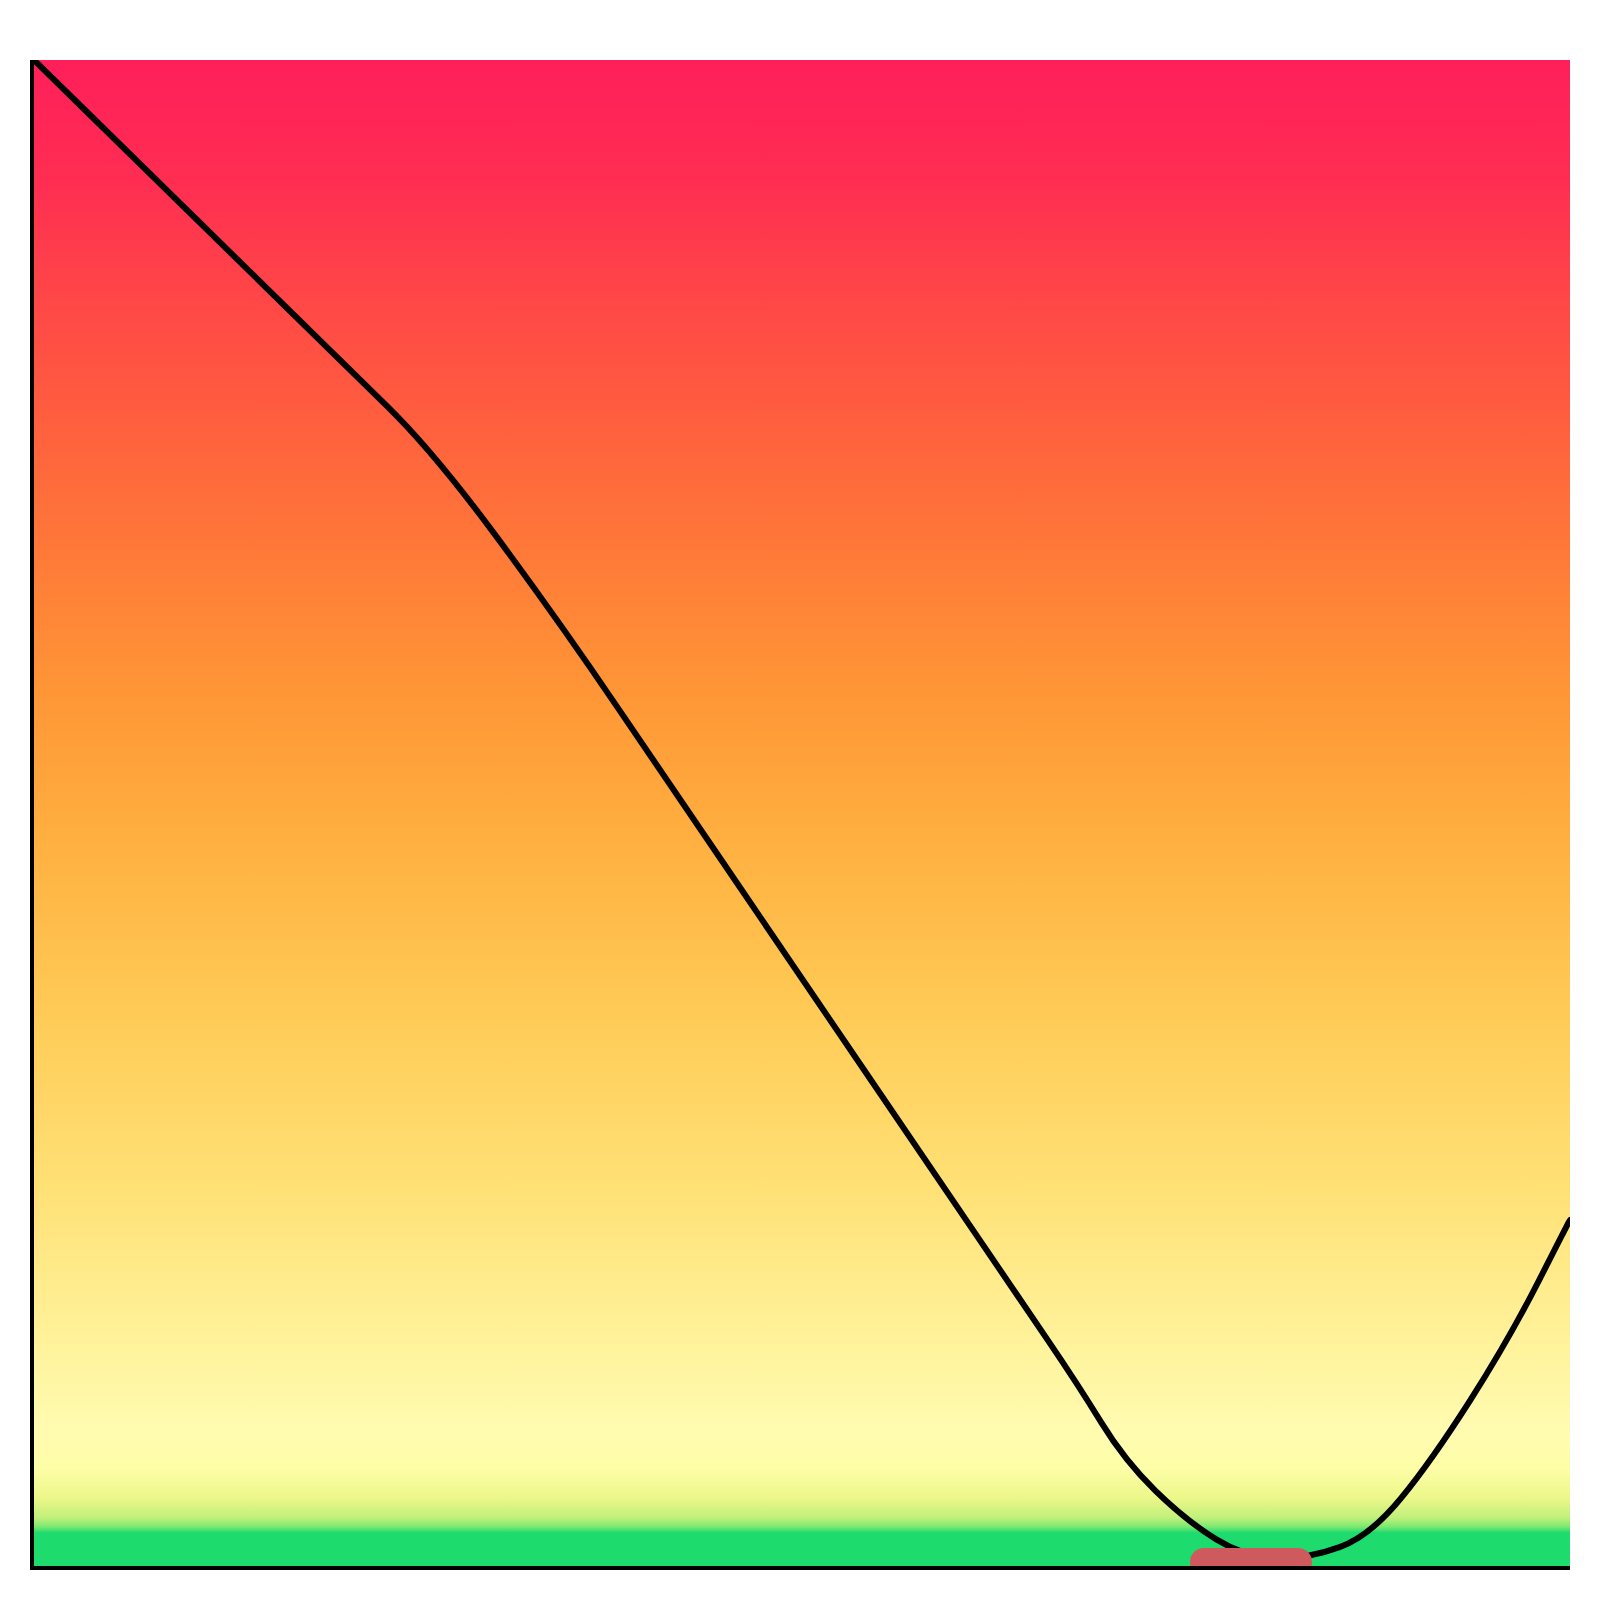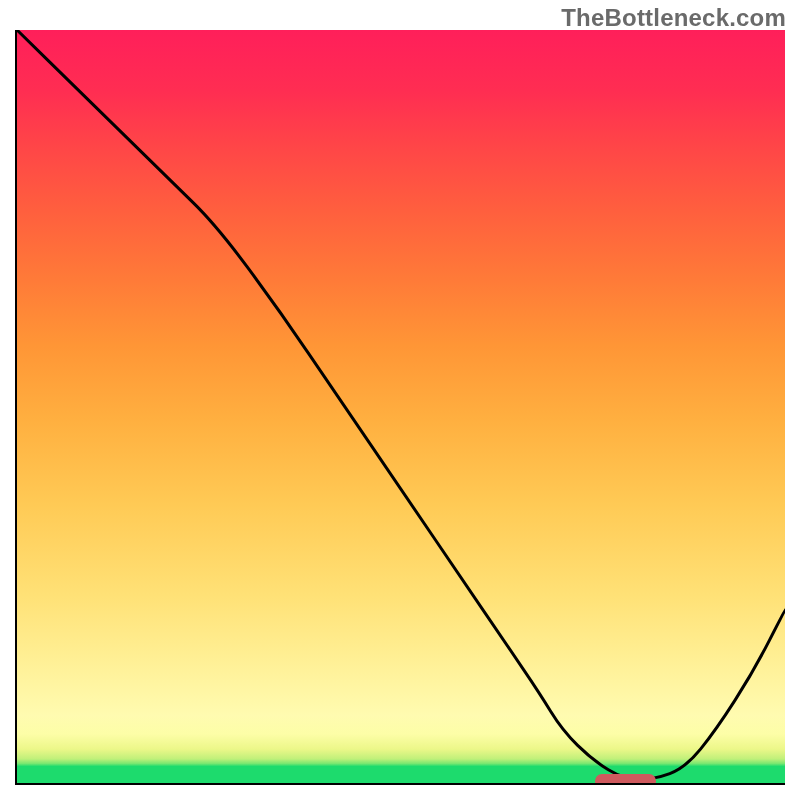--- a/index.html
+++ b/index.html
@@ -69,21 +69,20 @@
     height: 14px;
     border-radius: 7px;
     background: #cf5a5e;
   }
 </style>
 </head>
 <body>
 
 <div class="frame">
 
-  <div class="attribution">TheBottleneck.com</div>
 
   <div class="plot-outer">
     <div class="gradient-fill"></div>
 
     <svg class="curve" viewBox="0 0 770 755" preserveAspectRatio="none">
       <path id="curve-path" fill="none" stroke="#000" stroke-width="3" stroke-linecap="round" stroke-linejoin="round" d="M 0,0 Q 0,0 30.8,30.19999999999999 Q 61.6,60.39999999999998 107.8,105.69999999999999 Q 154,151 177.10000000000002,173.64999999999998 Q 200.20000000000002,196.29999999999995 231,237.825 Q 261.8,279.35 292.6,324.65 Q 323.4,369.95 354.2,415.25 Q 385,460.55 415.79999999999995,505.85 Q 446.59999999999997,551.15 469.7,585.125 Q 492.8,619.1 508.20000000000005,641.75 Q 523.6,664.4 535.15,683.275 Q 546.6999999999999,702.15 562.0999999999999,717.25 Q 577.5,732.35 592.9000000000001,741.7875 Q 608.3000000000001,751.225 623.7,751.225 Q 639.1,751.225 654.5,745.5625 Q 669.9,739.9 685.3,721.025 Q 700.7,702.15 719.95,671.95 Q 739.1999999999999,641.75 754.5999999999999,611.55 T 770,581.35"></path>
     </svg>
 
     <div class="marker" id="marker" style="left: 577.5px; width: 61.6px; top: 744.225px;"></div>
   </div>

